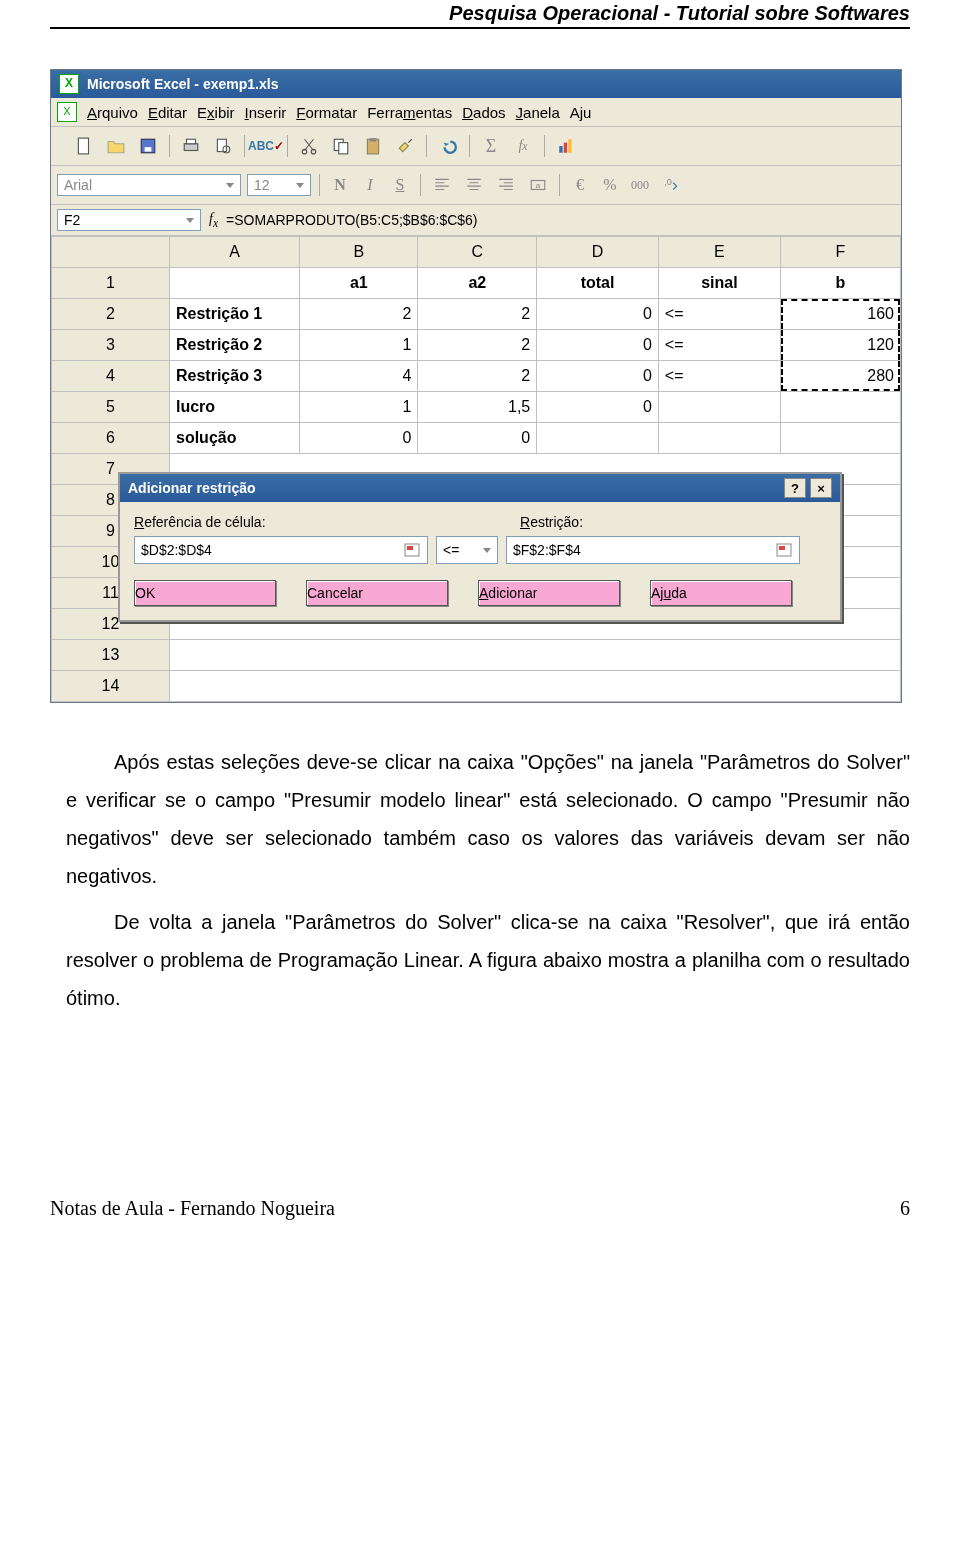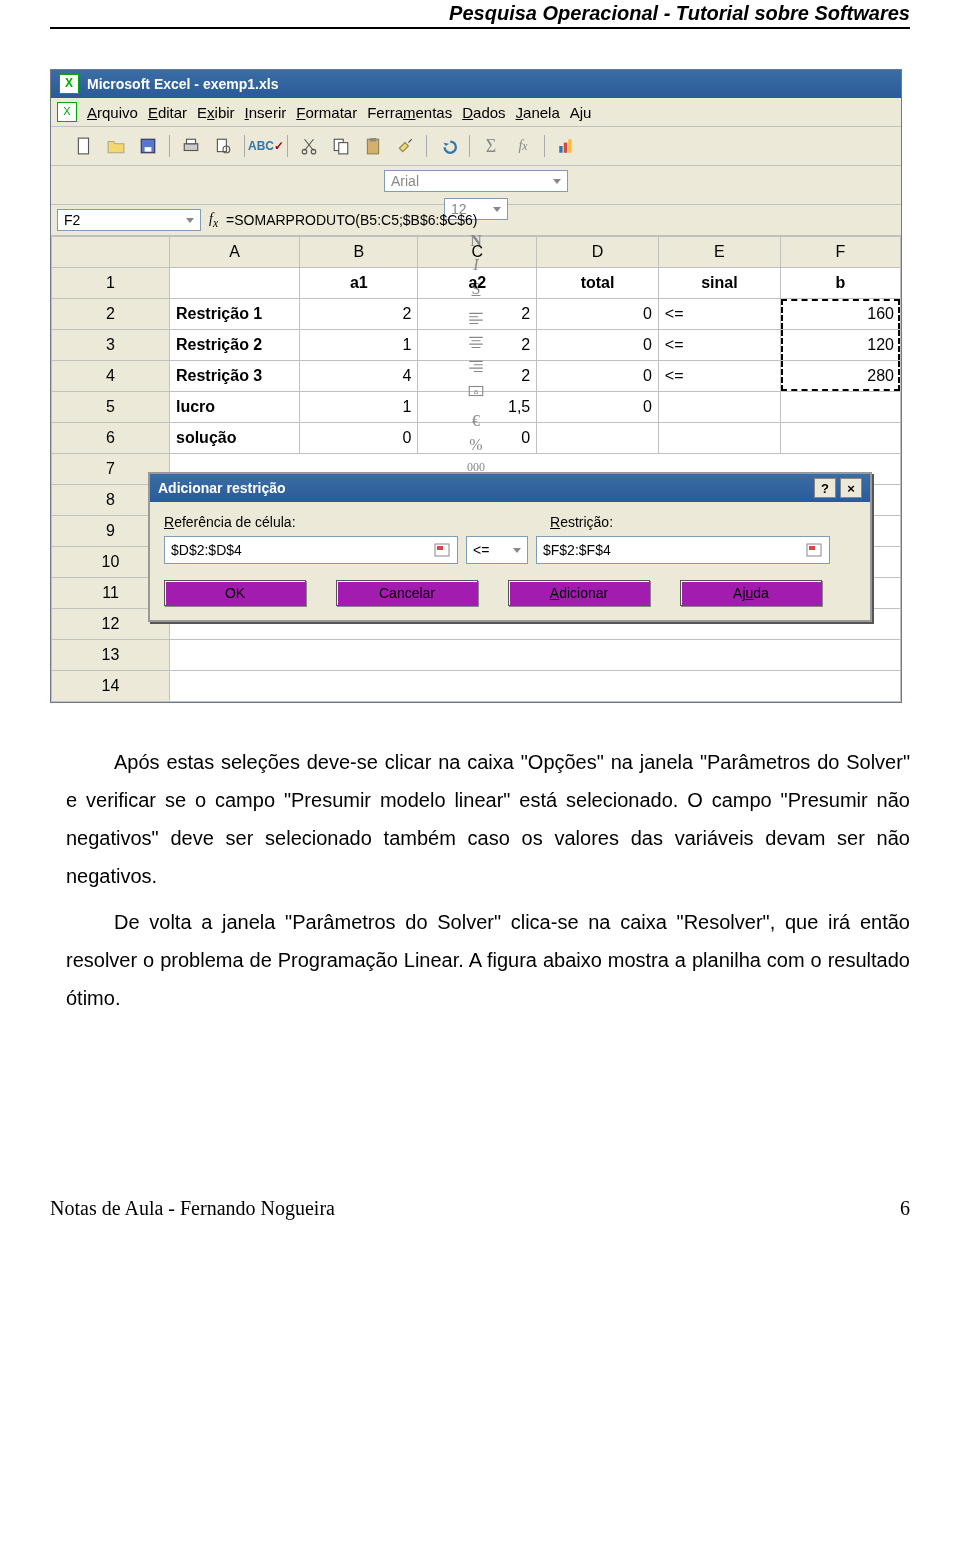--- a/index.html
+++ b/index.html
@@ -90,21 +90,20 @@
   .sep { width: 1px; height: 22px; background: #aaa; margin: 0 2px; }
   .format-toolbar {
     display: flex;
     align-items: center;
     padding: 4px 6px;
     gap: 6px;
     border-bottom: 1px solid #c0c0c0;
     background: #ece9d8;
     height: 30px;
     color: #888;
-    flex-direction: column;
   }
   .fontbox {
     background: #fff;
     border: 1px solid #7f9db9;
     padding: 2px 6px;
     width: 170px;
     color: #888;
     display: flex; justify-content: space-between; align-items: center;
   }
   .fsizebox {
@@ -172,21 +171,21 @@
     inset: 0;
     border: 2px dashed #000;
     pointer-events: none;
   }
   .dialog-wrap {
     position: relative;
     height: 0;
   }
   .dialog {
     position: absolute;
-    left: 97px;
+    left: 67px;
     top: -230px;
     width: 720px;
     background: #ece9d8;
     border: 2px solid #999;
     box-shadow: 2px 2px 0 #555;
     font-family: Tahoma, sans-serif;
     font-size: 14px;
   }
   .dlg-title {
     background: linear-gradient(#3a6ea5, #2a5a9a);
@@ -226,24 +225,24 @@
   .refpick svg { width: 16px; height: 14px;}
   .dlg-select {
     background: #fff; border: 1px solid #7f9db9;
     padding: 3px 6px; height: 20px; width: 48px;
     display: flex; align-items: center; justify-content: space-between;
   }
   .dlg-btns {
     display: flex; gap: 30px;
   }
   .dlg-btn {
-    background: #a21caf;
+    background: #f9a8d4;
     border: 1px solid #555;
     box-shadow: 1px 1px 0 #fff inset, 1px 1px 0 #888;
-    width: 140px; text-align: center;
+    width: 140px; text-align: left;
     padding: 4px 0;
   }
   .body-text {
     font-family: Verdana, sans-serif;
     font-size: 20px;
     line-height: 1.9;
     text-align: justify;
     margin-top: 30px;
   }
   .body-text p { margin: 0 0 8px 16px; }

